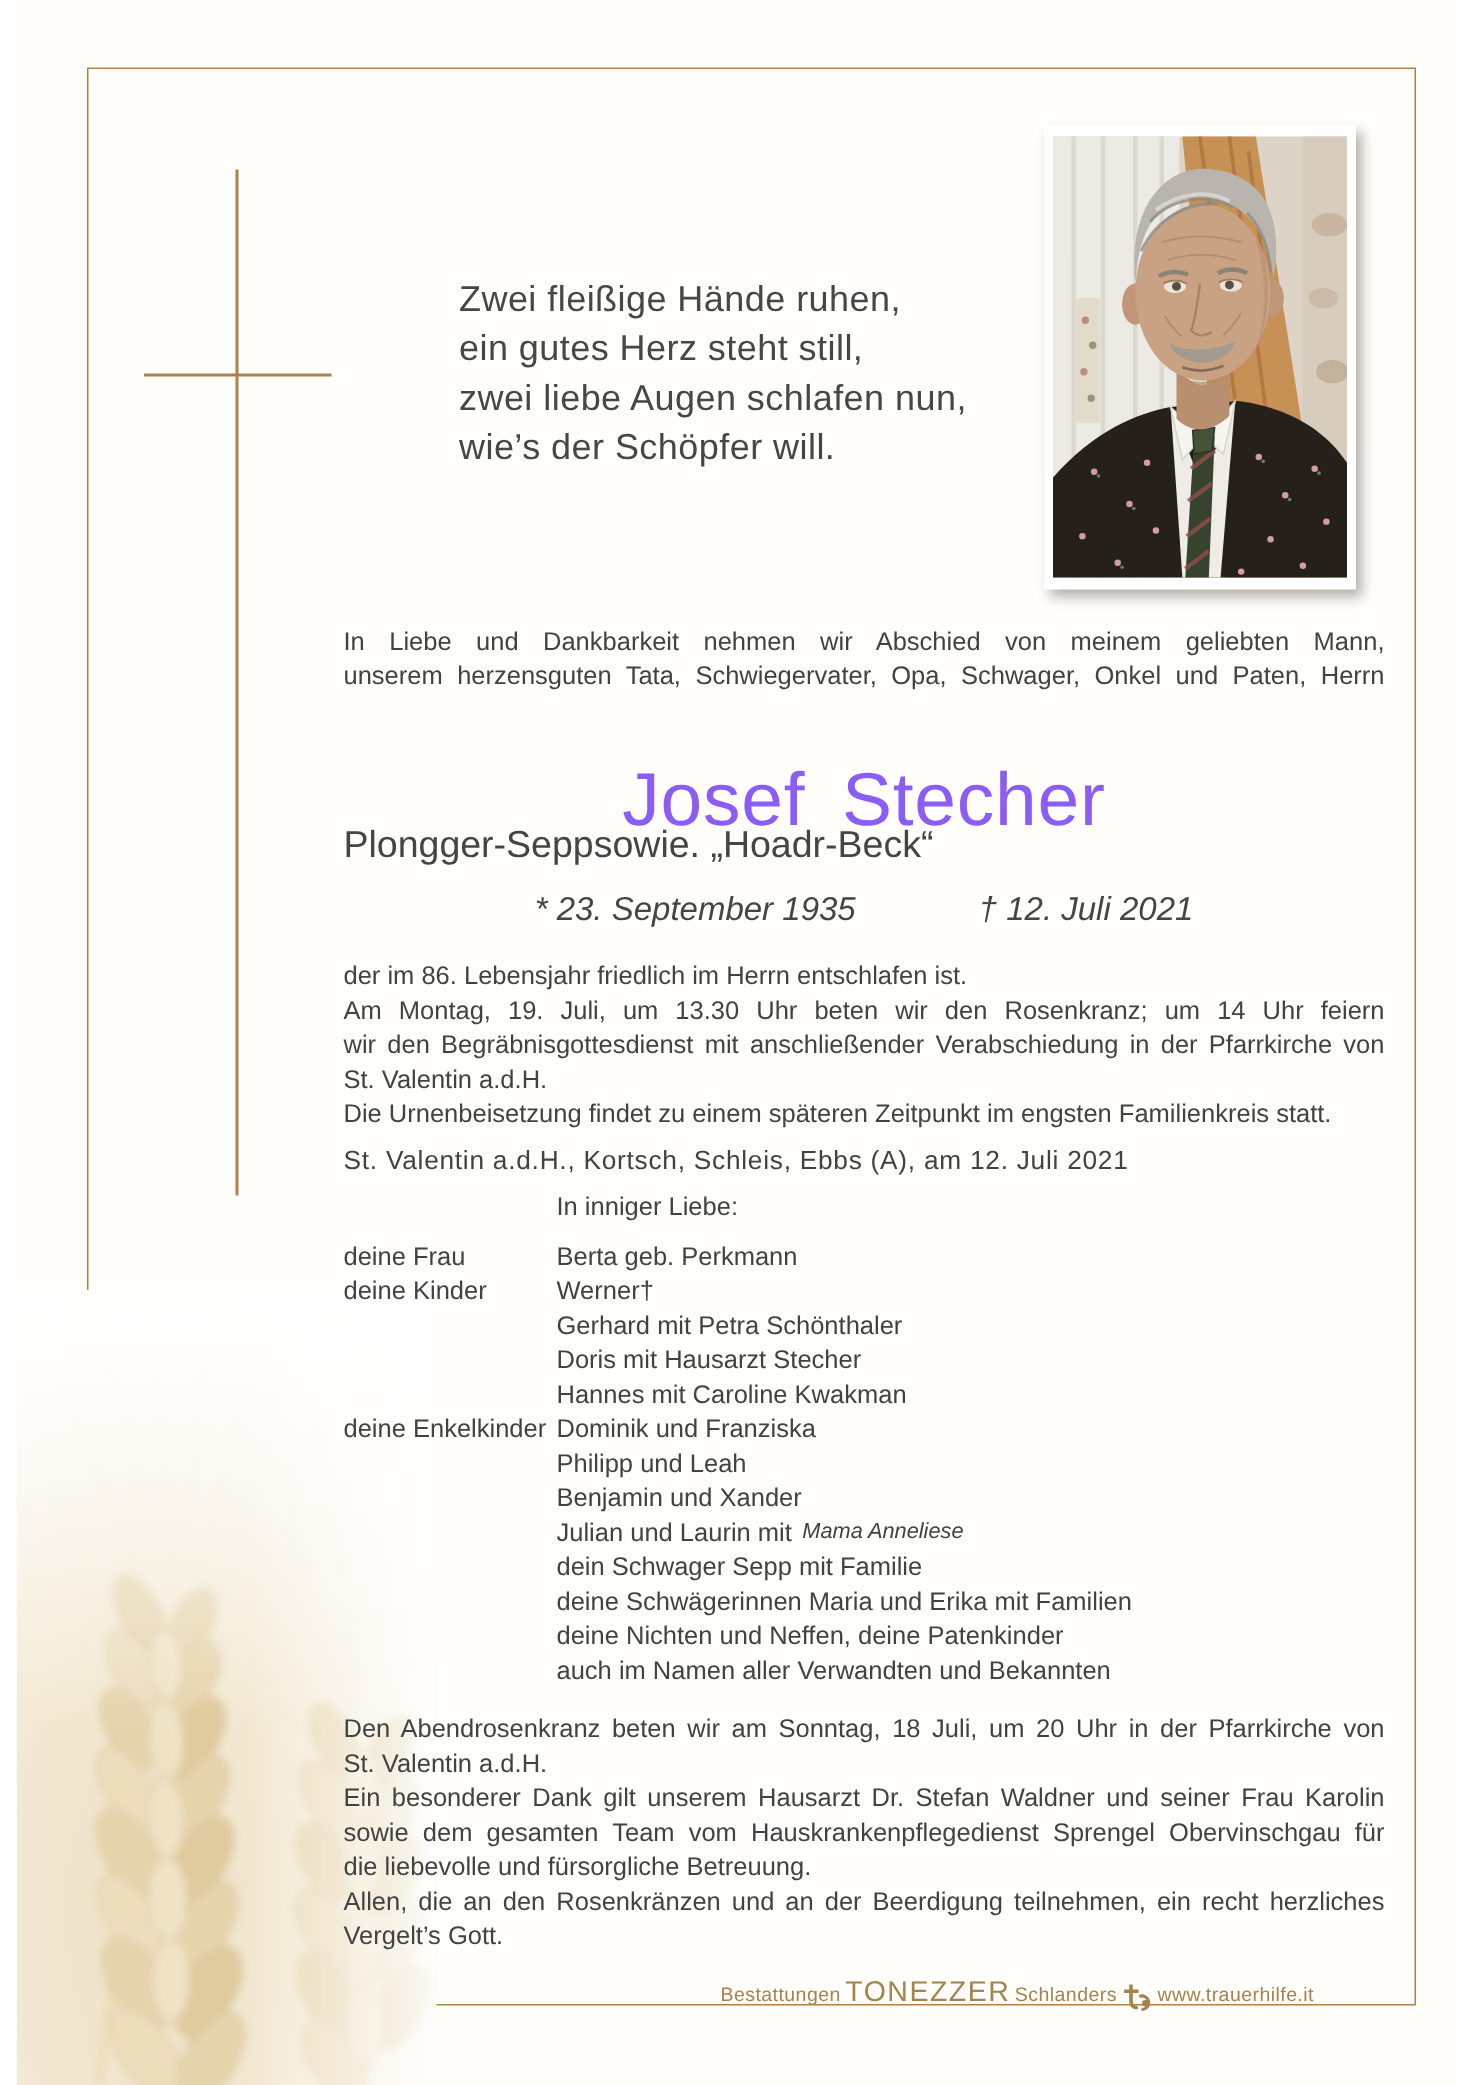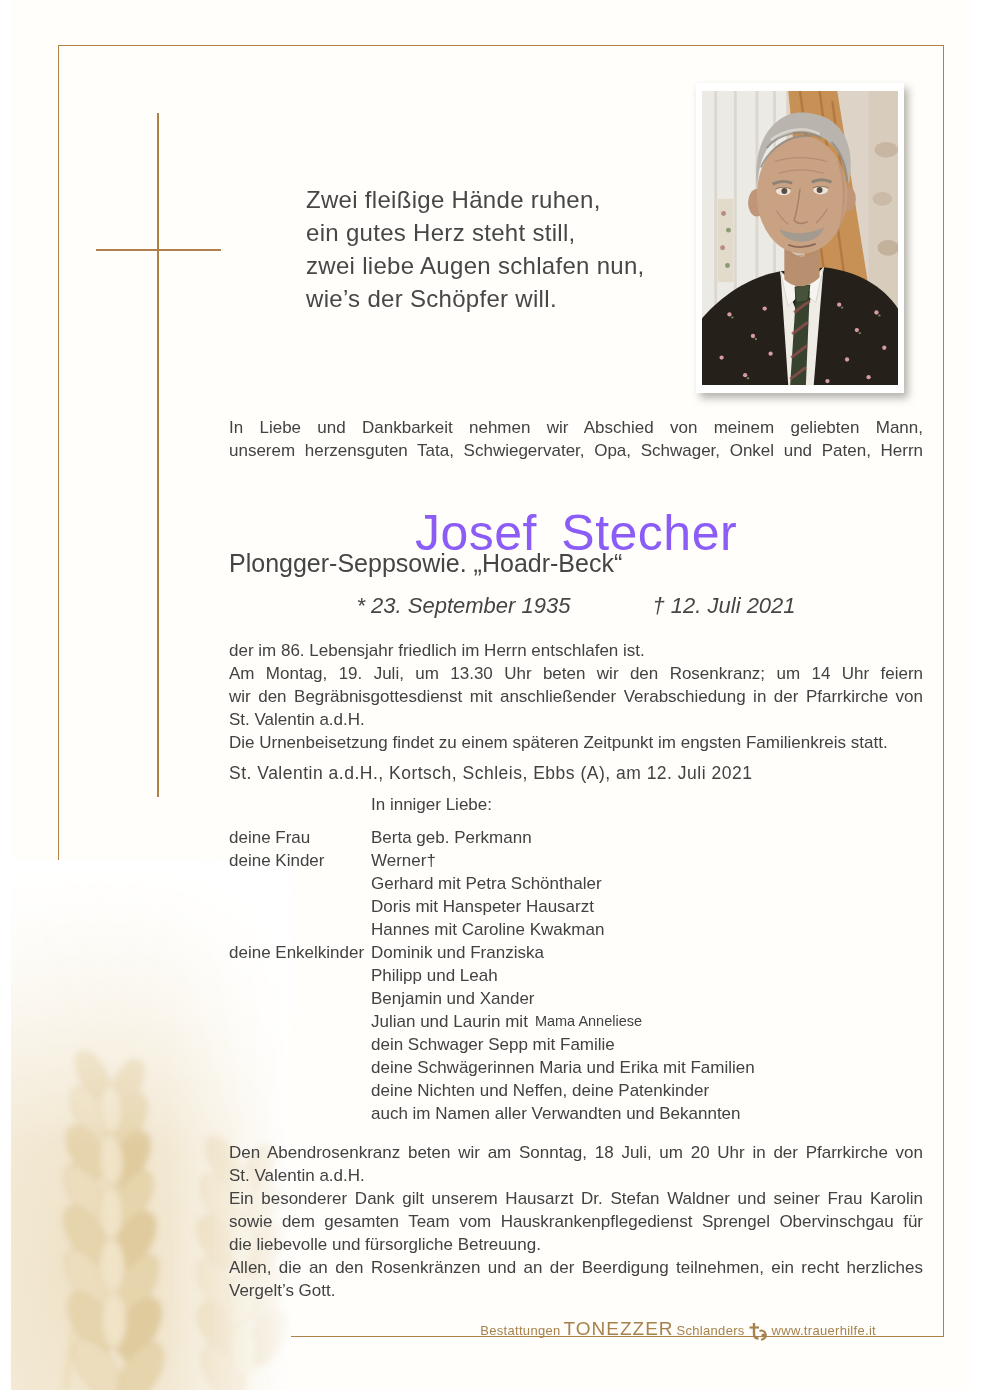--- a/index.html
+++ b/index.html
@@ -34,21 +34,21 @@
   .name{top:472px;text-align:center;font-size:50px;line-height:58px;color:#8b5cf6;
         letter-spacing:.5px;word-spacing:10px;margin-top:32px;}
   .subtitle{top:549px;display:flex;font-size:25px;color:#454545;}
   .dates{top:593px;display:flex;justify-content:center;gap:82px;font-size:22px;color:#454545;font-style:italic;}
   .announce{top:639px;}
   .places{top:763px;font-size:17.5px;letter-spacing:.5px;white-space:nowrap;}
   .liebe{top:795px;left:360px;font-size:17px;}
   .family{top:826px;}
   .fam-row{display:flex;line-height:23px;font-size:17px;white-space:nowrap;}
   .fam-label{width:142px;flex:0 0 142px;}
-  .fam-small{font-size:14.5px;}
+  .fam-small{font-size:14.5px;font-style:italic;}
   .fam-small:not(:empty){margin-left:7px;align-self:center;}
   .notes{top:1141px;}
   
   .footer{position:absolute;top:1318px;right:95px;z-index:4;display:flex;align-items:baseline;
           gap:3px;color:#a6824c;}
   .f-small{font-size:13px;letter-spacing:.3px;}
   .f-brand{font-size:19px;letter-spacing:1px;}
   .f-logo{align-self:center;transform:translateY(2px);}
 </style>
 </head>
@@ -261,21 +261,21 @@
       <span class="fam-value">Werner†</span>
       <span class="fam-small"></span>
     </div>
     <div class="fam-row">
       <span class="fam-label"></span>
       <span class="fam-value">Gerhard mit Petra Schönthaler</span>
       <span class="fam-small"></span>
     </div>
     <div class="fam-row">
       <span class="fam-label"></span>
-      <span class="fam-value">Doris mit Hanspeter Hausarzt</span>
+      <span class="fam-value">Doris mit Hausarzt Stecher</span>
       <span class="fam-small"></span>
     </div>
     <div class="fam-row">
       <span class="fam-label"></span>
       <span class="fam-value">Hannes mit Caroline Kwakman</span>
       <span class="fam-small"></span>
     </div>
     <div class="fam-row">
       <span class="fam-label">deine Enkelkinder</span>
       <span class="fam-value">Dominik und Franziska</span>

